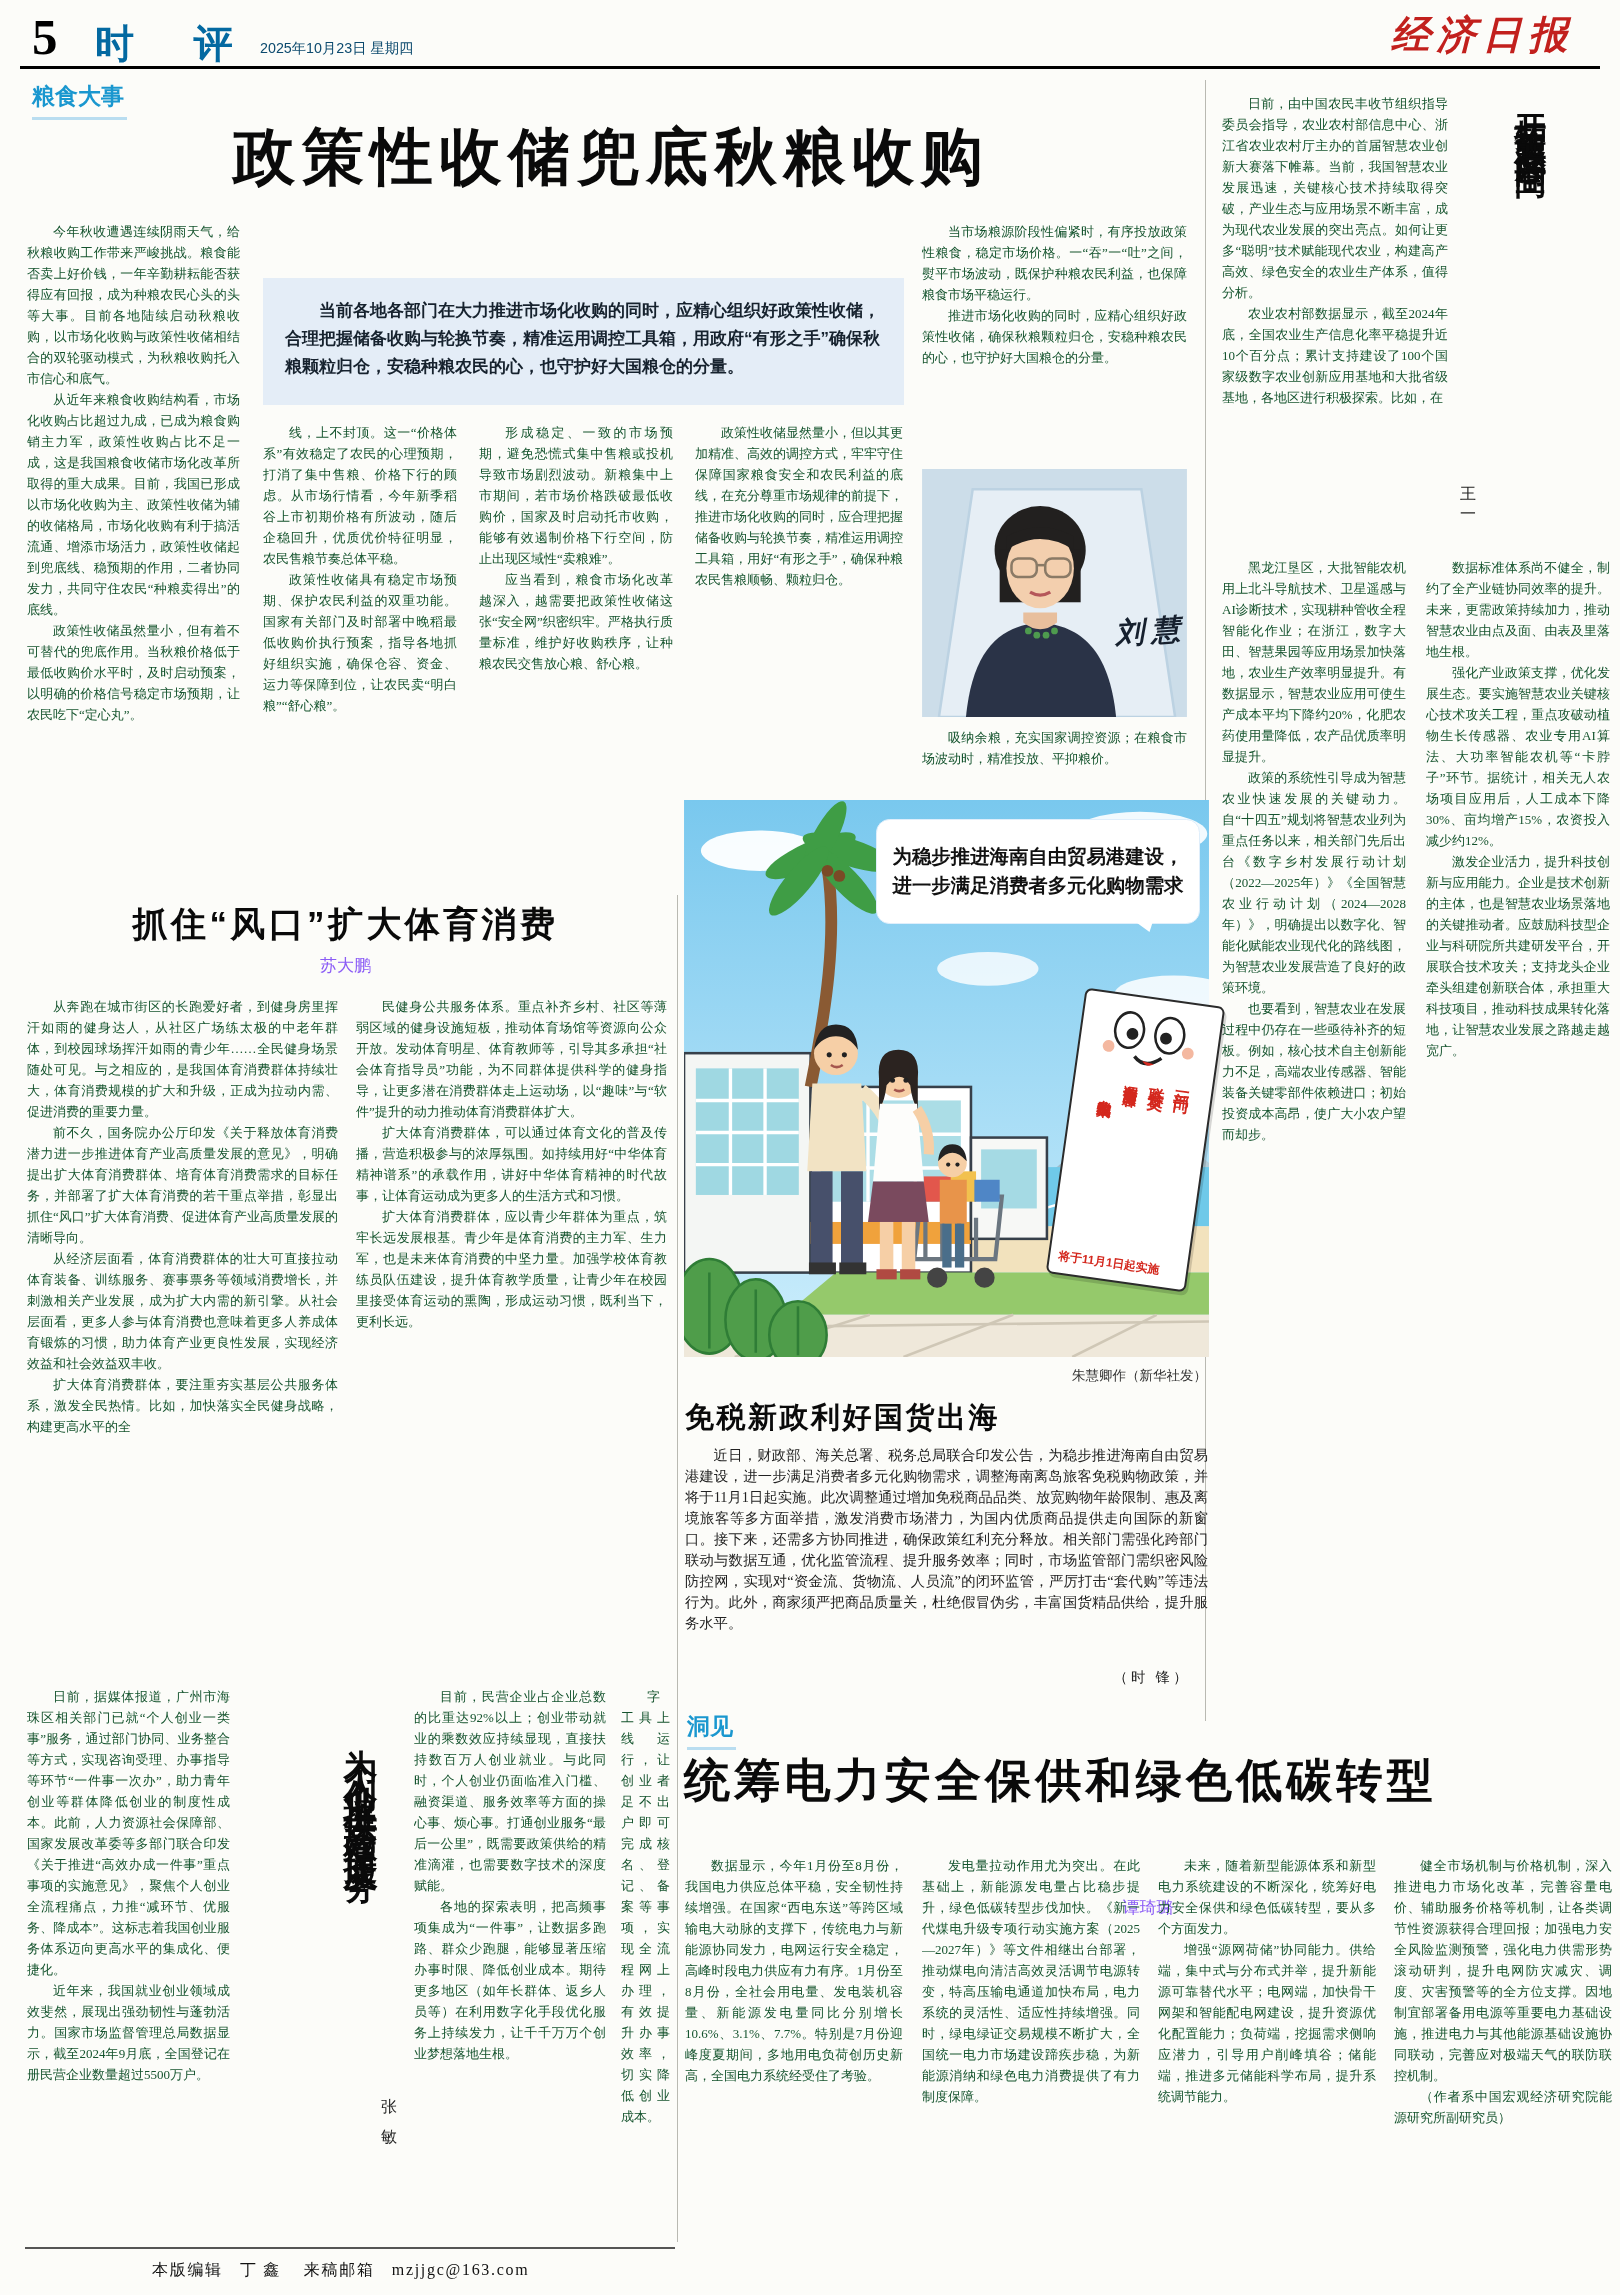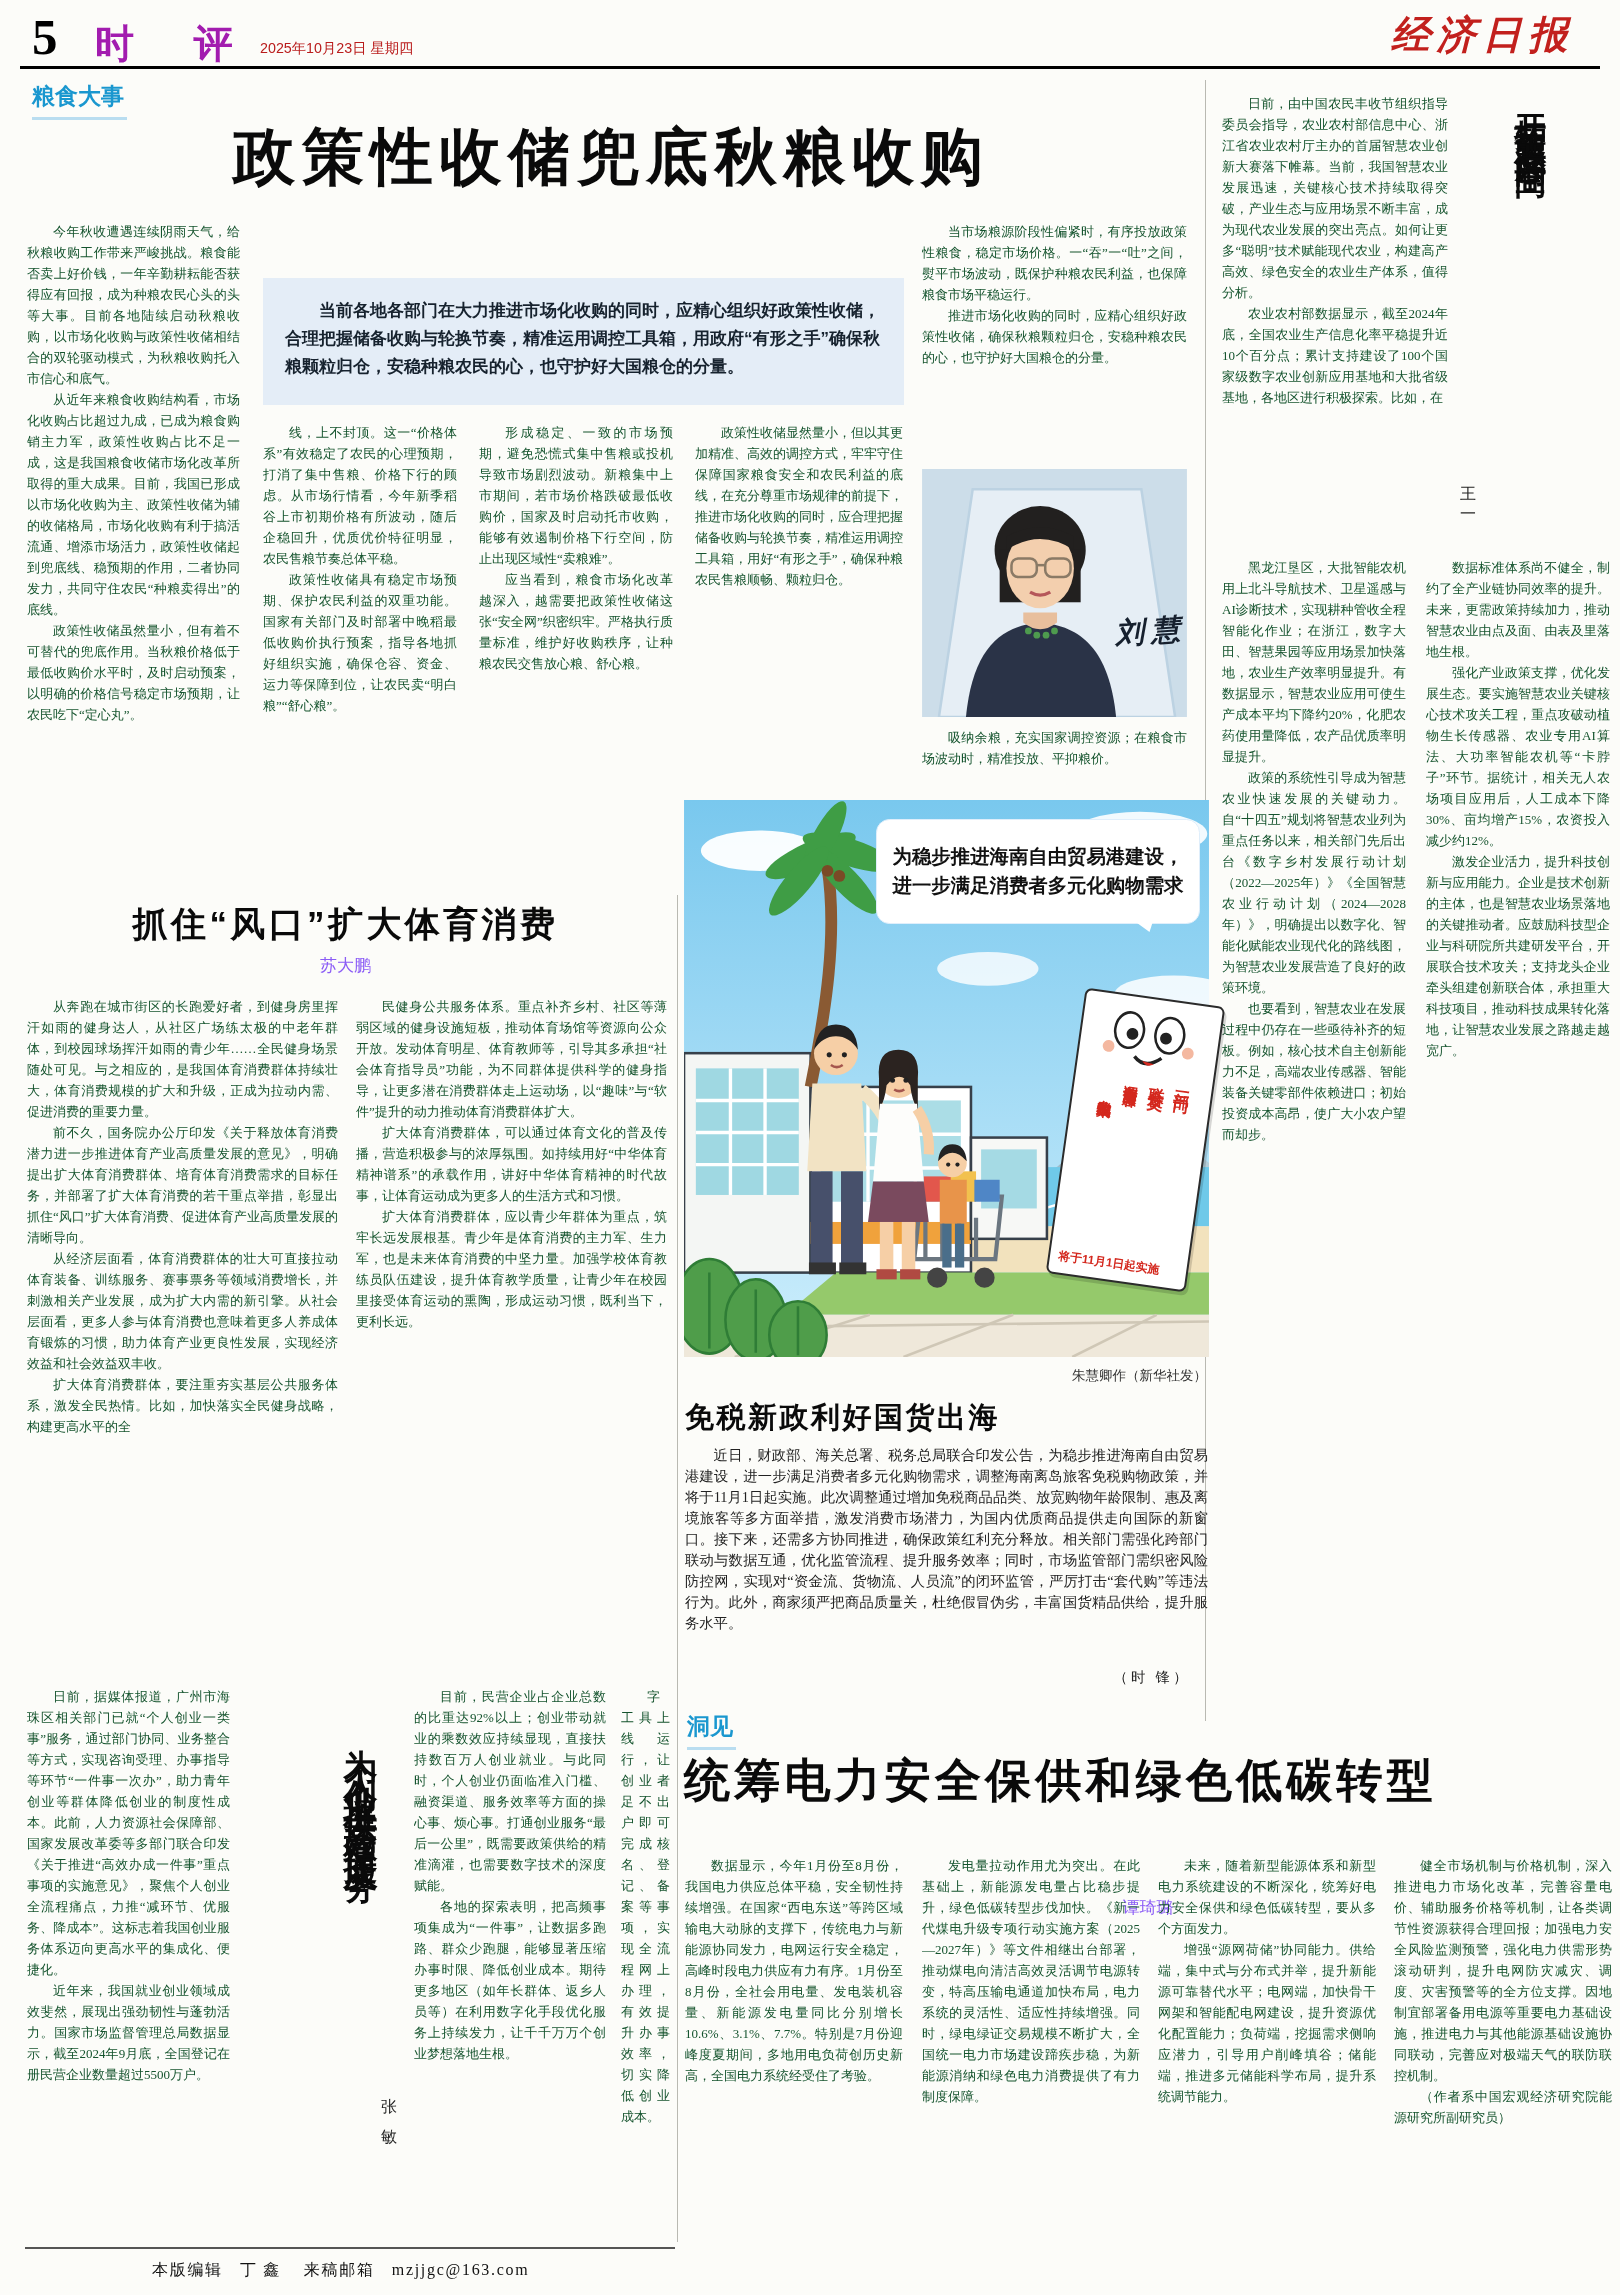--- a/index.html
+++ b/index.html
@@ -1,22 +1,22 @@
 <!DOCTYPE html>
 <html style="font-size:13.5px"><head>
 <meta charset="utf-8">
 <style>
   html,body{margin:0;padding:0;background:#d9d9d4;}
   #page{position:relative;width:1620px;height:2295px;margin:0 auto;background:#fcfcf9;overflow:hidden;
         font-family:"Liberation Serif",serif;color:#1a1a1a;}
   .abs{position:absolute;}
   
   .pagenum{font:900 51px "Liberation Serif",serif;color:#000;}
-  .sectionname{font:900 39px "Liberation Serif",serif;letter-spacing:25px;color:#a21caf;}
-  .dateline{font:14.3px "Liberation Sans",sans-serif;color:#b91c1c;text-align:right;}
+  .sectionname{font:900 39px "Liberation Serif",serif;letter-spacing:25px;color:#0369a1;}
+  .dateline{font:14.3px "Liberation Sans",sans-serif;color:#0c4a6e;text-align:right;}
   .masthead{font:bold italic 39px "Liberation Serif",serif;color:#c2201d;letter-spacing:6.8px;}
   .hrule{background:#000;}
   .thinrule{background:#555;}
   .vrule{width:0.8px;background:#b9b9b2;}
   
   .tag{display:inline-block;font:900 23px "Liberation Sans",sans-serif;color:#1a97cf;
        border-bottom:3.4px solid #b9ddf0;padding:0 3.4px 5px 0;}
   
   .h-main{font:900 62px "Liberation Sans",sans-serif;letter-spacing:6.8px;text-align:center;color:#0a0a0a;}
   .h-mid{font:900 35px "Liberation Sans",sans-serif;letter-spacing:3.4px;text-align:center;color:#0a0a0a;}

